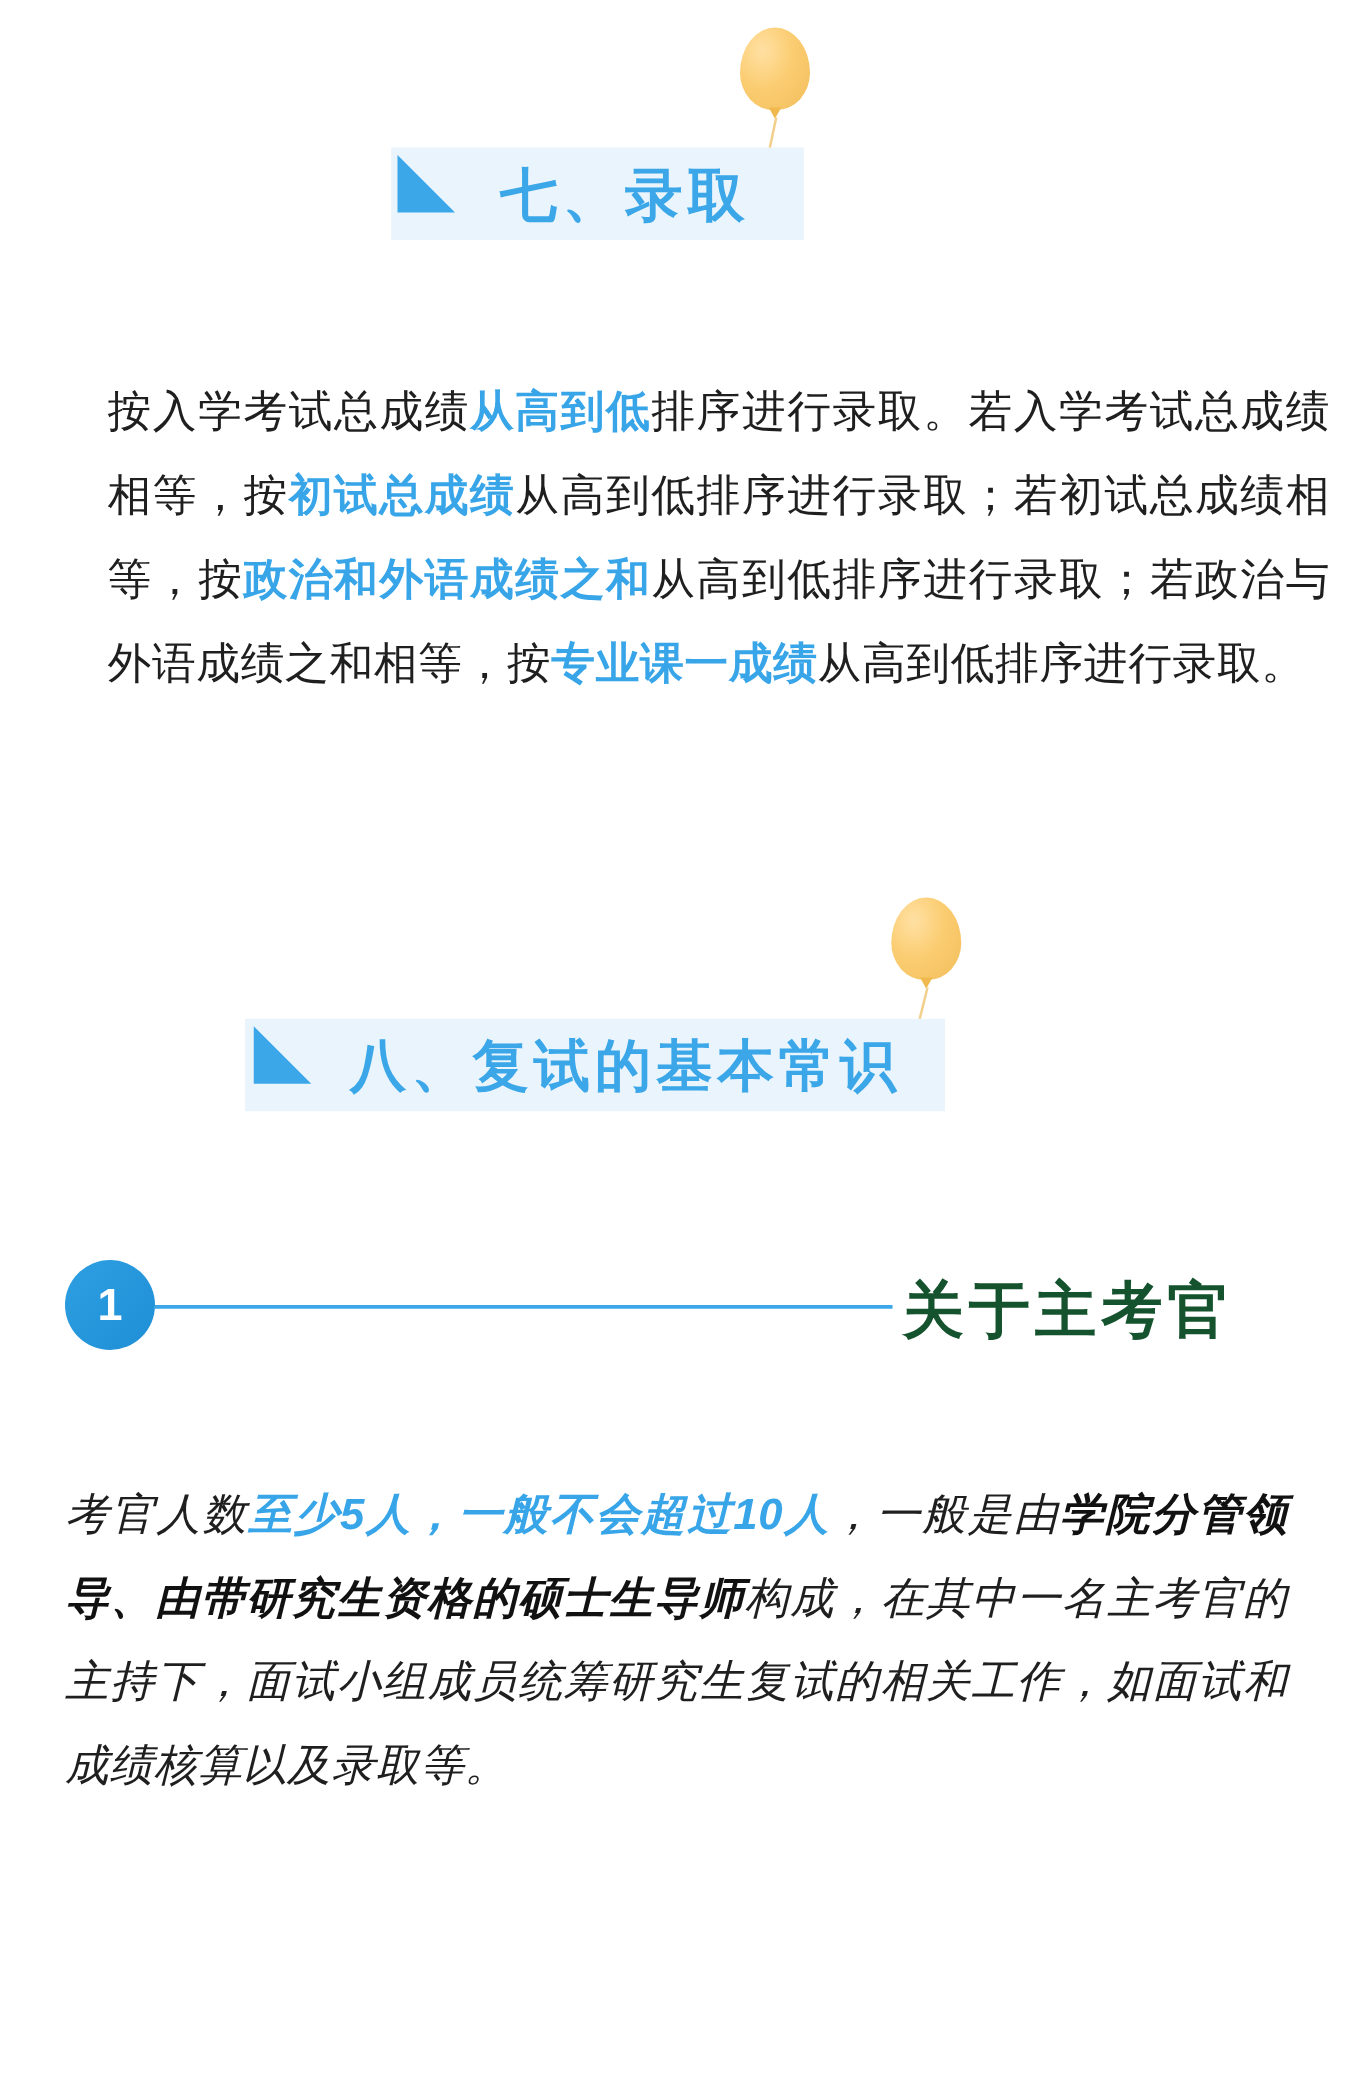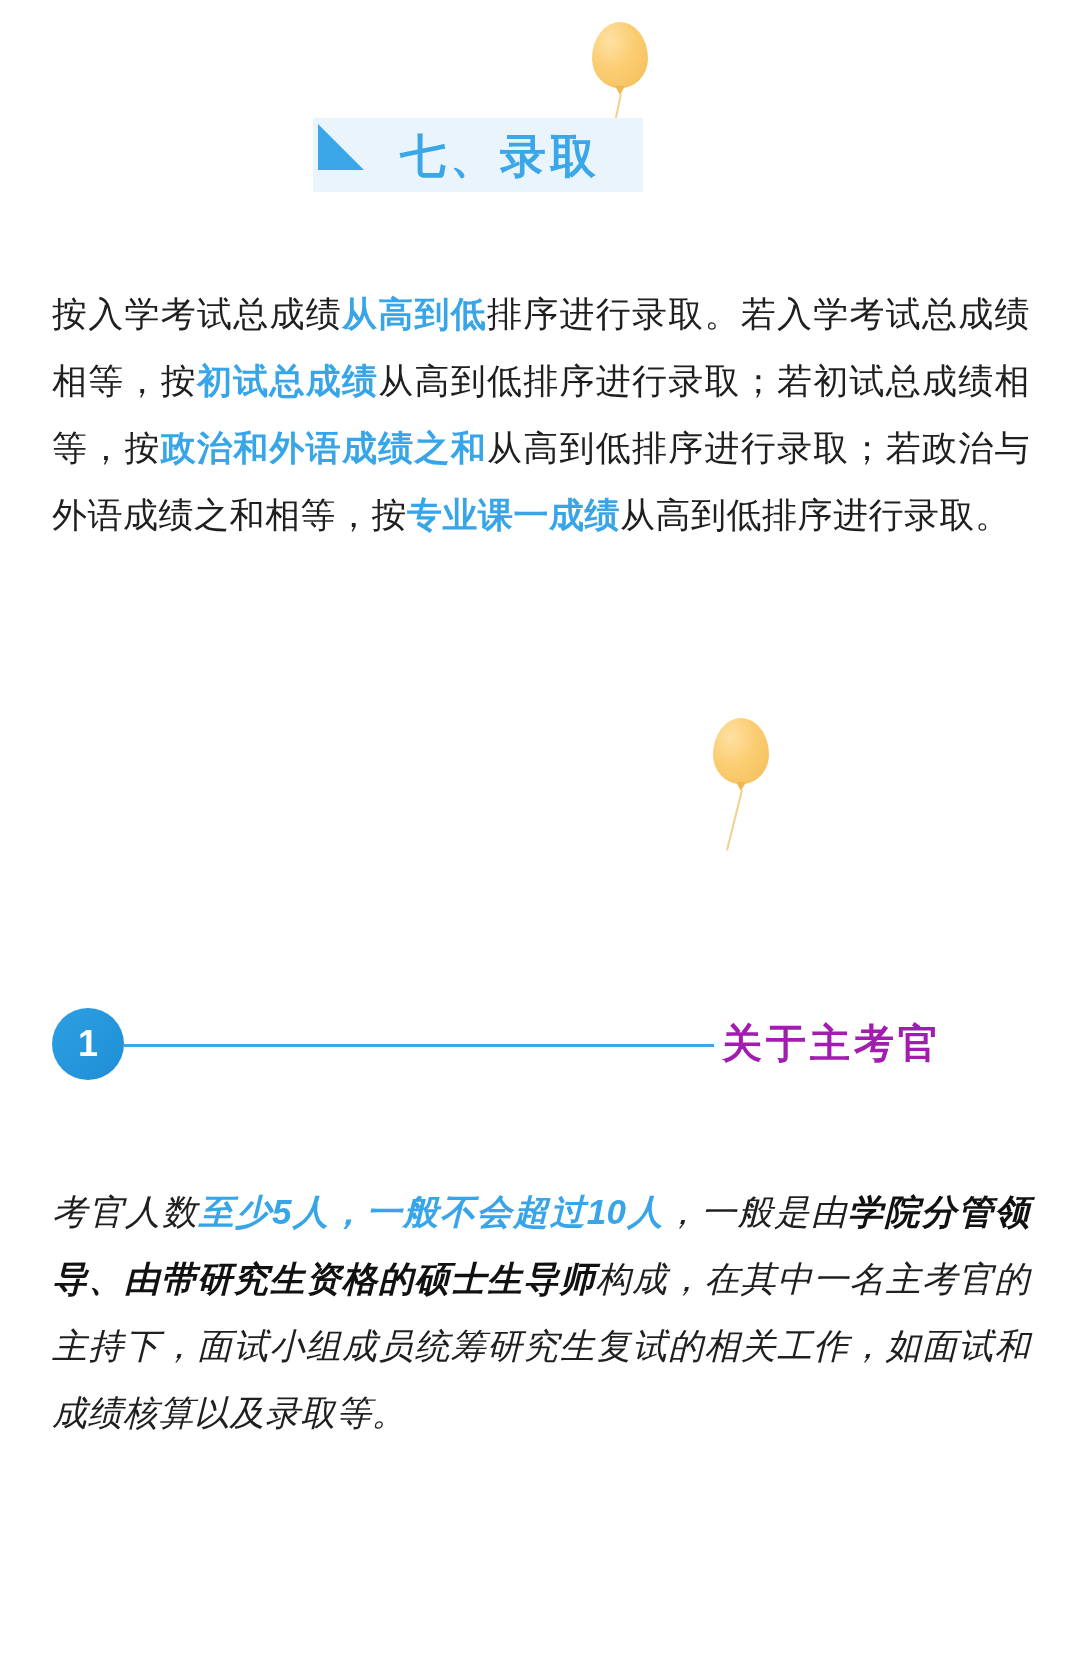--- a/index.html
+++ b/index.html
@@ -112,21 +112,21 @@
     width: 978px;
     font-size: 35px;
     line-height: 67px;
     color: #1f1f1f;
     text-align: justify;
     letter-spacing: 0.5px;
   }
   .hl { color: #37a5e8; font-weight: bold; }
   .bold { font-weight: bold; color: #111; }
 
-  #para1 { top: 280px; }
+  #para1 { top: 296px; margin-left: 34px; }
   #para2 { top: 1178px; font-style: italic; }
   #para3 { top: 1500px; }
 
   
   #rule-row {
     position: absolute;
     left: 0;
     top: 1008px;
     width: 1080px;
     height: 80px;
@@ -151,23 +151,23 @@
     left: 124px;
     top: 36px;
     width: 590px;
     height: 3px;
     background: #3ba7e8;
   }
   .rule-label {
     position: absolute;
     left: 722px;
     top: 8px;
-    font-size: 40px;
+    font-size: 49px;
     font-weight: bold;
-    color: #a21caf;
+    color: #14532d;
     letter-spacing: 4px;
     white-space: nowrap;
   }
 </style>
 </head>
 <body>
 
 <div class="page">
 
   <div class="balloon" id="balloon1">
@@ -185,20 +185,25 @@
 
   <div class="para" id="para1"><span>按入学考试总成绩</span><span class="hl">从高到低</span><span>排序进行录取。若入学考试总成绩相等，按</span><span class="hl">初试总成绩</span><span>从高到低排序进行录取；若初试总成绩相等，按</span><span class="hl">政治和外语成绩之和</span><span>从高到低排序进行录取；若政治与外语成绩之和相等，按</span><span class="hl">专业课一成绩</span><span>从高到低排序进行录取。</span></div>
 
   <div class="balloon" id="balloon2">
     <div class="bulb">
         <div class="knot"></div>
       </div>
     <div class="string"></div>
   </div>
 
+  <div class="section-head" id="head2">
+    <div class="head-band"></div>
+    <div class="head-tri"></div>
+    <div class="head-text">八、复试的基本常识</div>
+  </div>
 
   <div id="rule-row">
     <div class="num-badge">1</div>
     <div class="rule-line"></div>
     <div class="rule-label">关于主考官</div>
   </div>
 
   <div class="para" id="para2"><span>考官人数</span><span class="hl">至少5人，一般不会超过10人</span><span>，一般是由</span><span class="bold">学院分管领导、由带研究生资格的硕士生导师</span><span>构成，在其中一名主考官的主持下，面试小组成员统筹研究生复试的相关工作，如面试和成绩核算以及录取等。</span></div>
 
 

